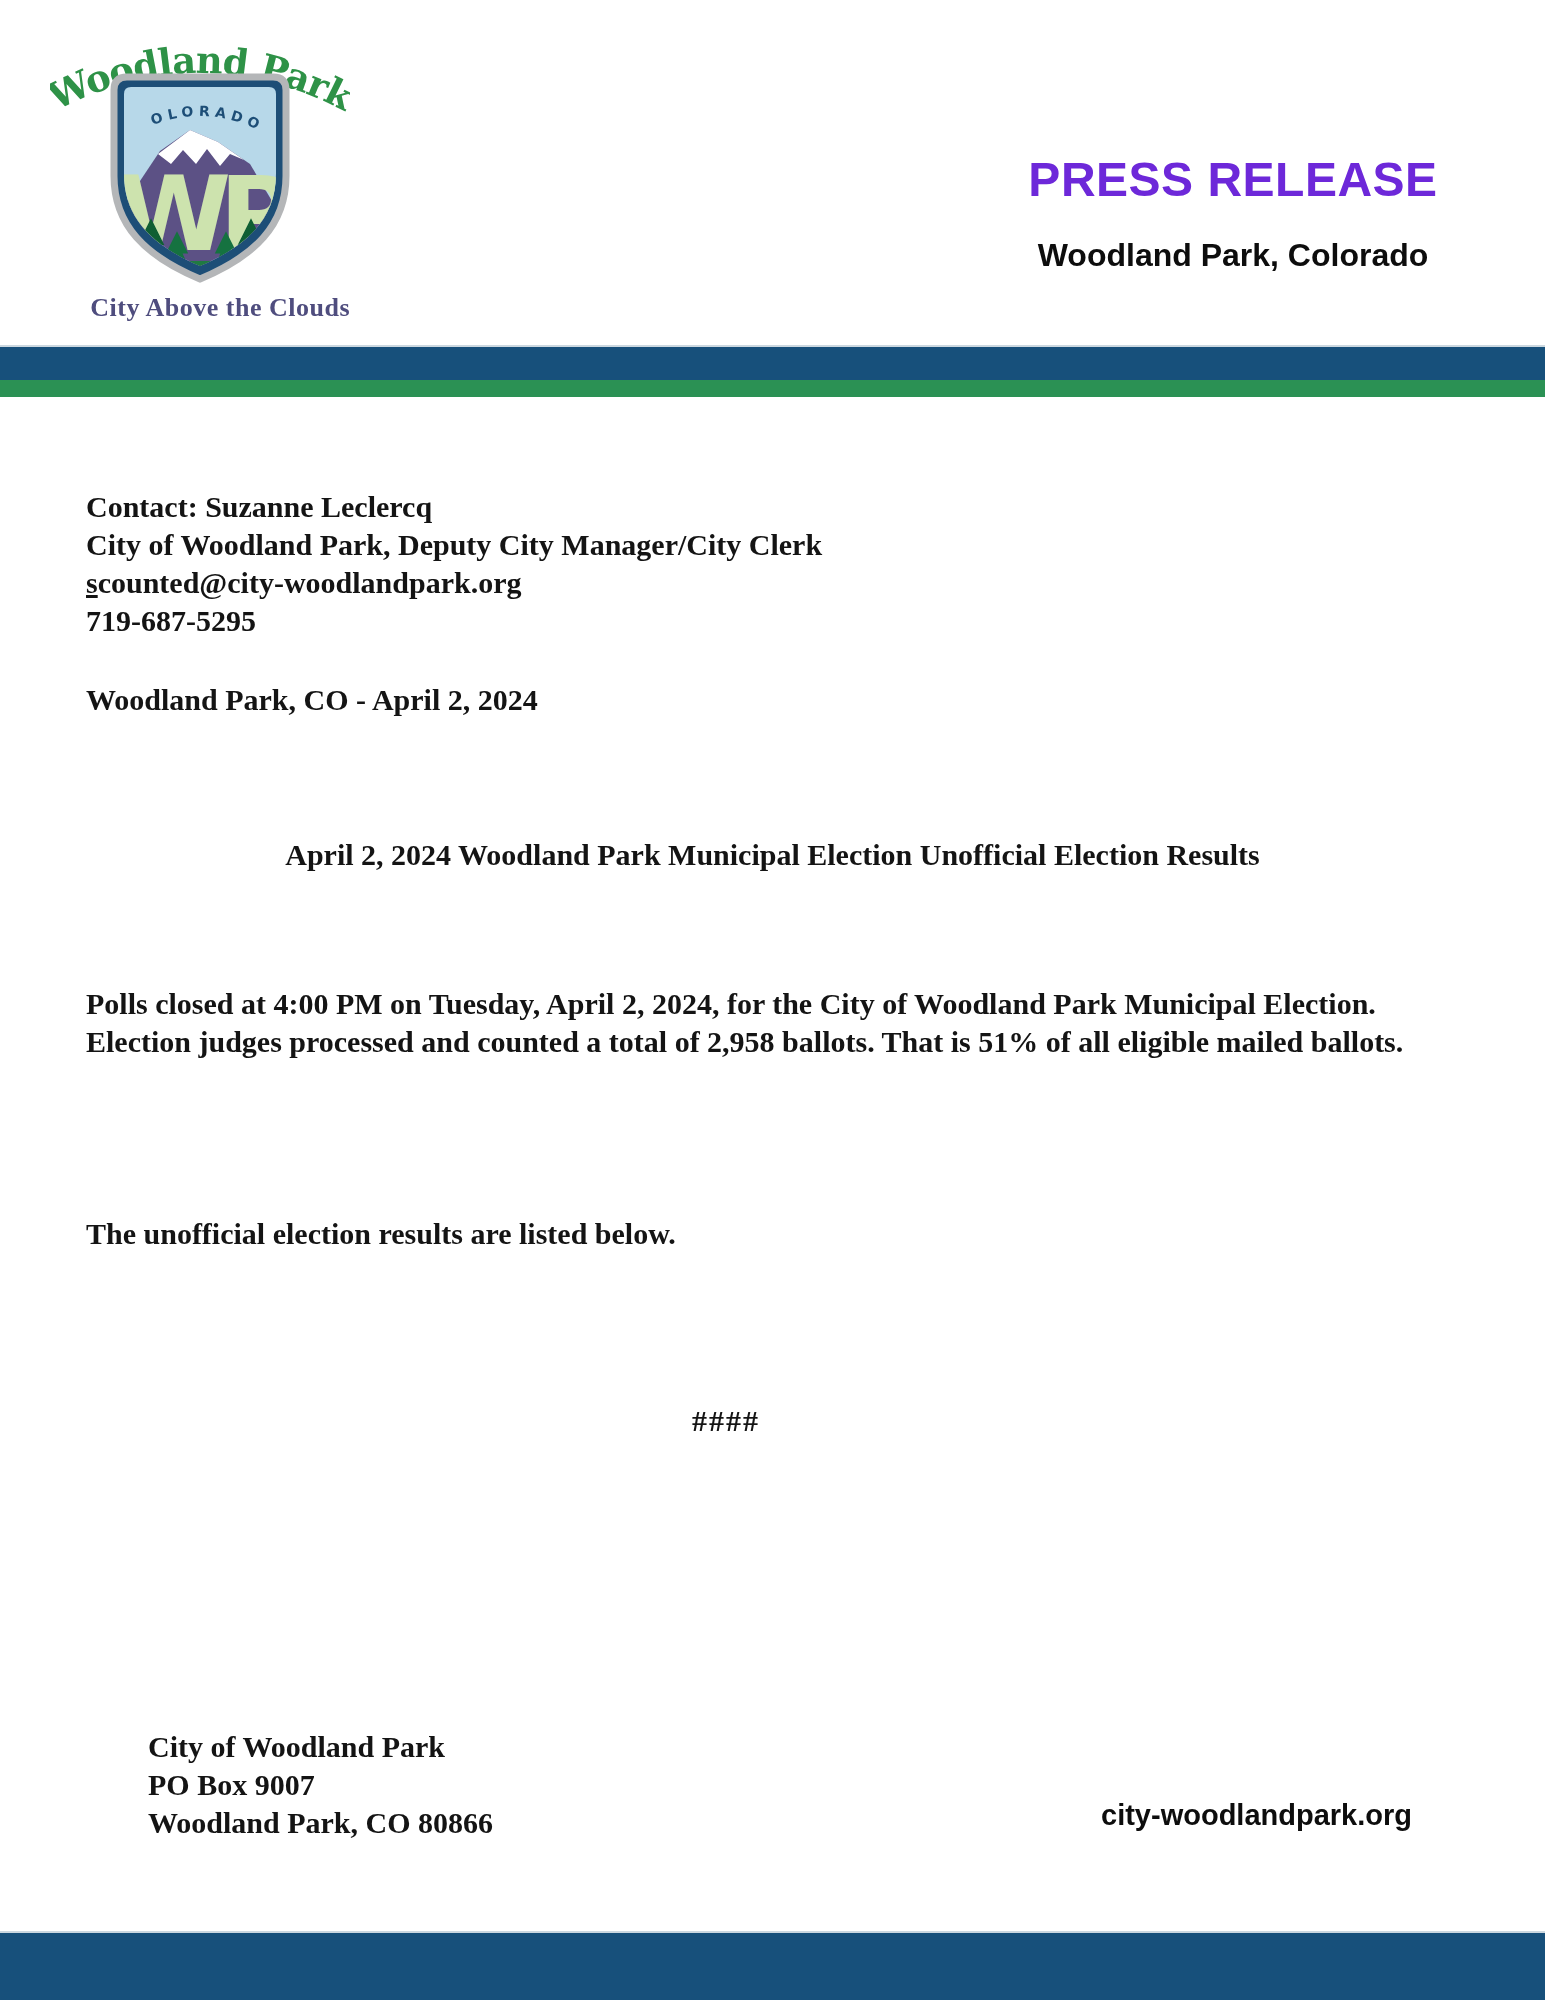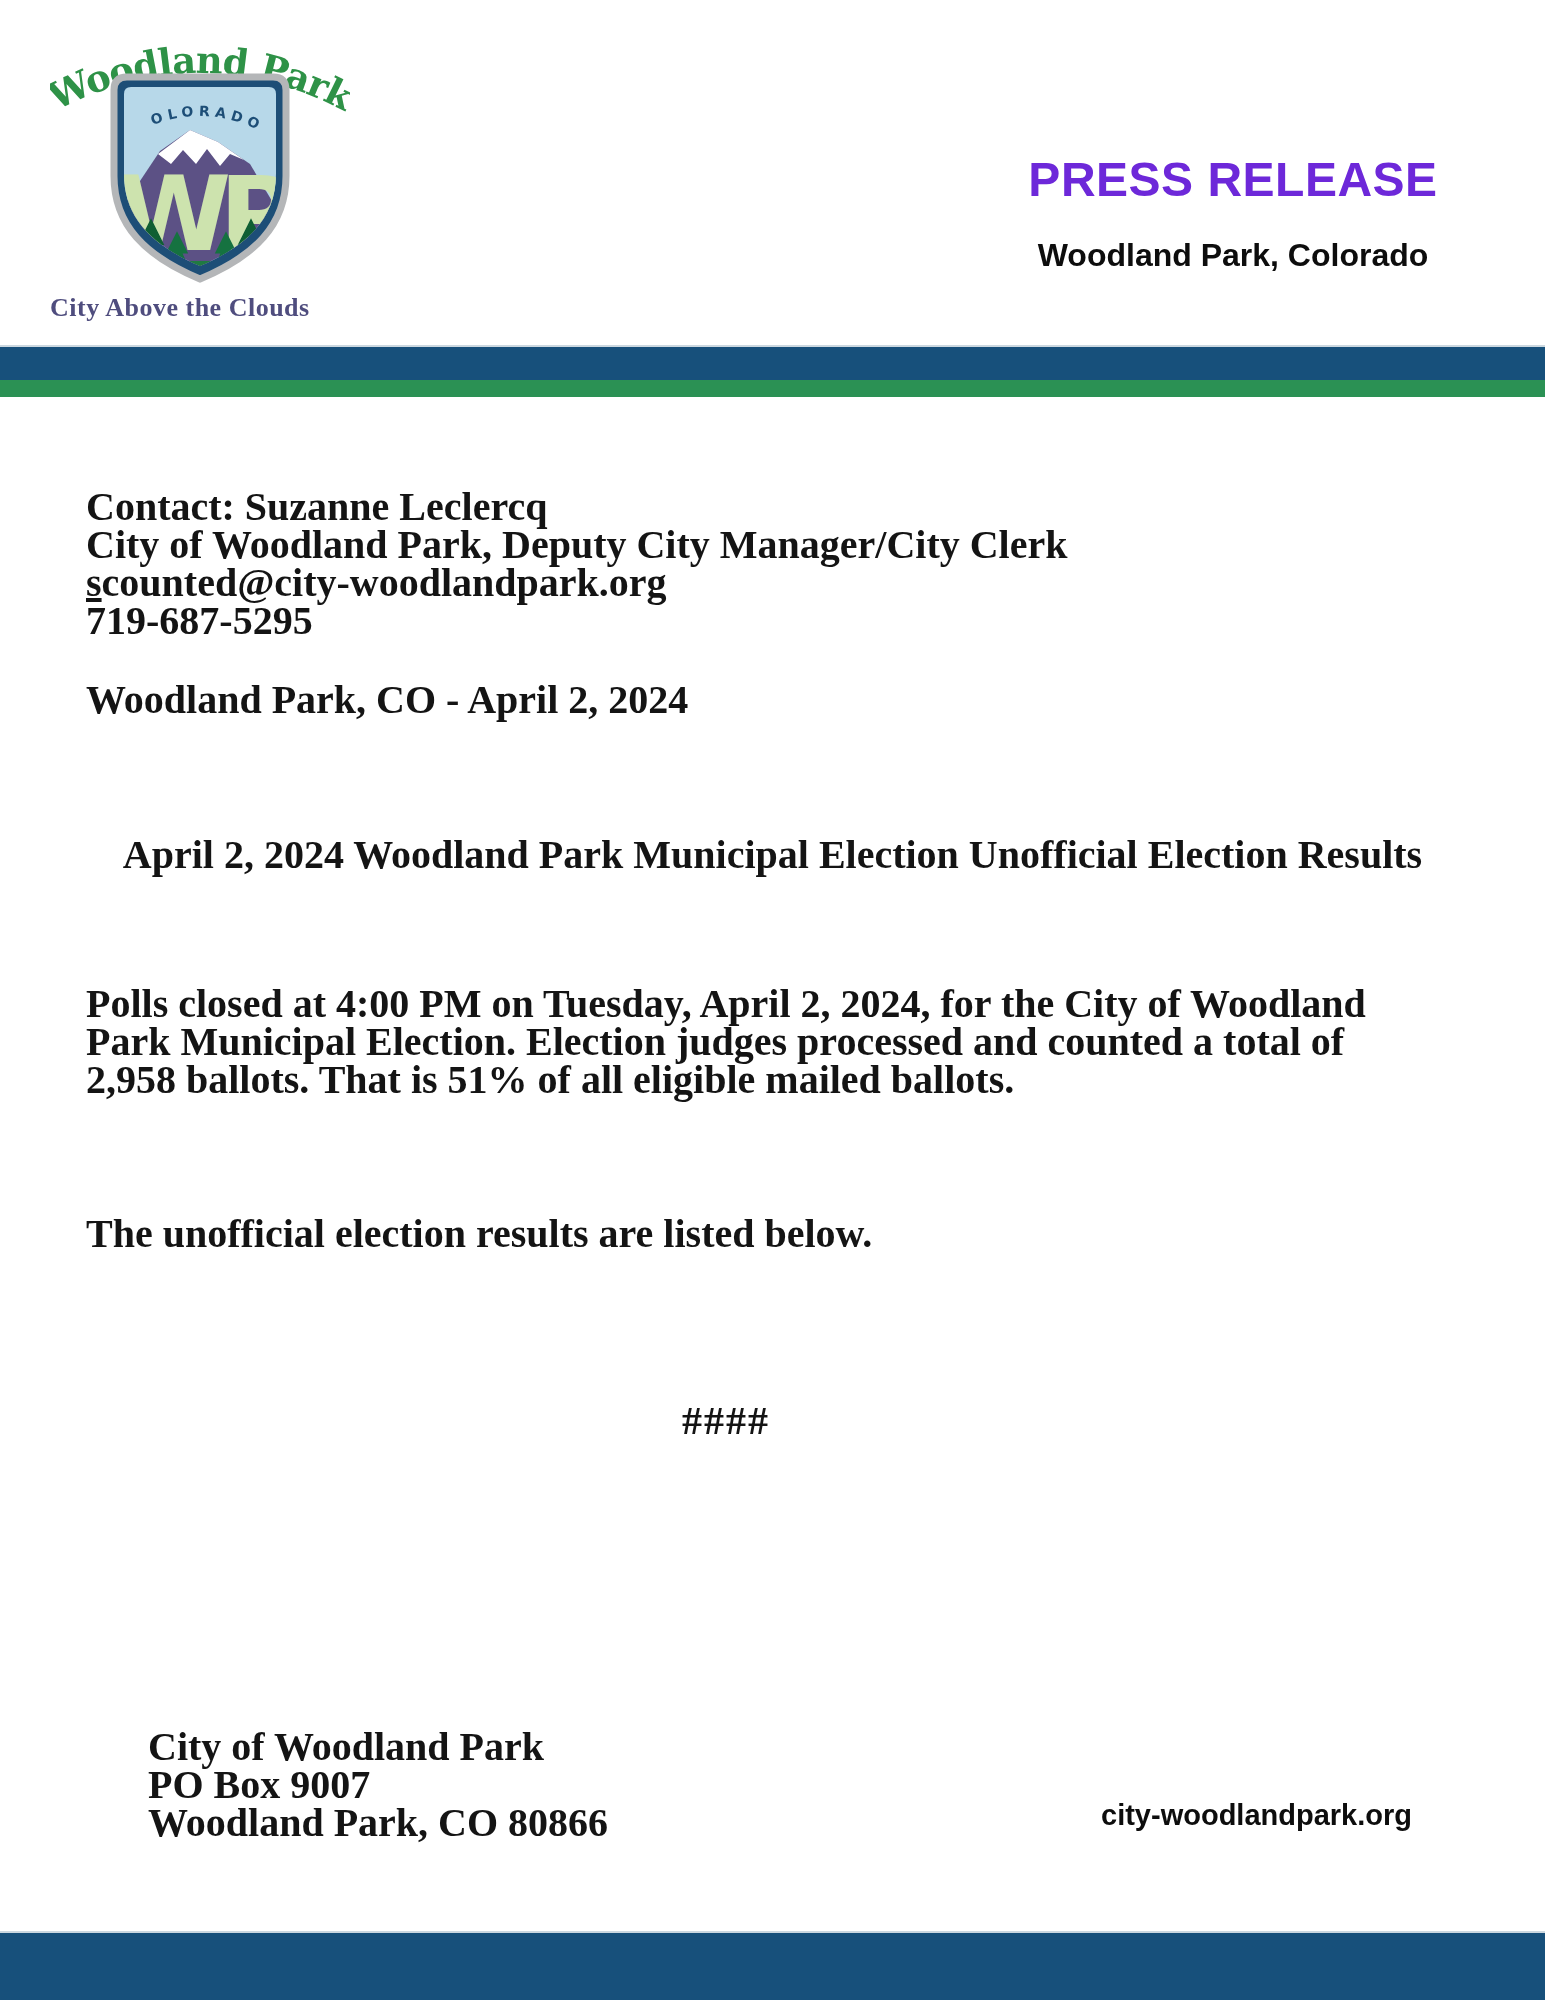--- a/index.html
+++ b/index.html
@@ -12,21 +12,21 @@
     overflow: hidden;
     font-family: "Liberation Serif", serif;
     color: #141414;
   }
 
   
   .logo-block { position: absolute; left: 50px; top: 18px; width: 300px; }
   .logo-svg { display: block; width: 300px; height: 272px; }
   .logo-tagline {
     position: absolute; left: 50px; top: 293px; width: 300px;
-    text-align: left;
+    text-align: right;
     font-family: "Liberation Serif", serif;
     font-weight: bold;
     font-size: 26px;
     color: #4F4D7E;
     letter-spacing: 0.5px;
   }
 
   .header-right {
     position: absolute; right: 92px; top: 152px; width: 440px;
     text-align: center;
@@ -61,21 +61,21 @@
   .bottom-bar-blue {
     position: absolute; left: 0; top: 1931px; width: 100%; height: 69px;
     background: #17507B;
     border-top: 2px solid #ccd8e0;
   }
 
   
   .doc-text {
     font-family: "Liberation Serif", serif;
     font-weight: bold;
-    font-size: 40px;
+    font-size: 30px;
     line-height: 38px;
     color: #141414;
   }
   .contact-block   { position: absolute; left: 86px; top: 488px; width: 1350px; }
   .dateline-block  { position: absolute; left: 86px; top: 681px; width: 1350px; }
   .headline-block  {
     position: absolute; left: 86px; top: 836px; width: 1373px;
     text-align: center; white-space: nowrap;
   }
   .para-1 { position: absolute; left: 86px; top: 985px;  width: 1340px; }

